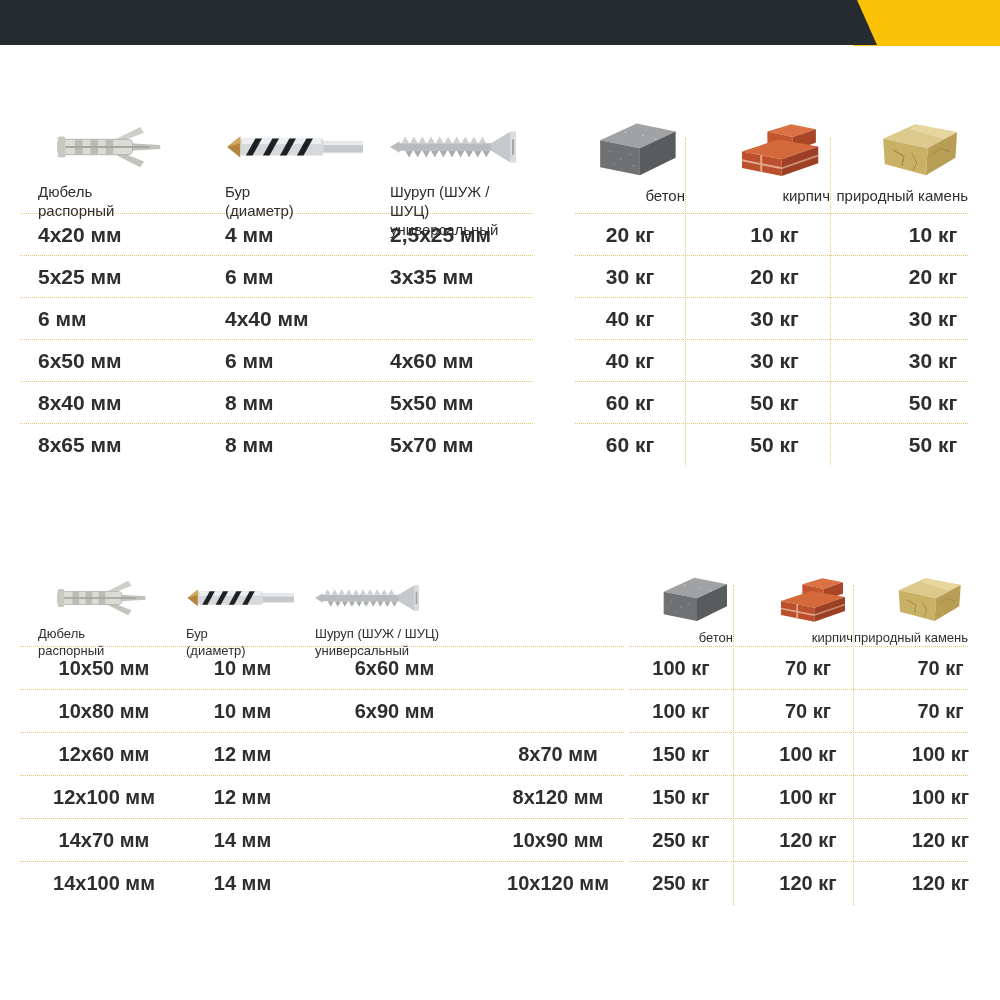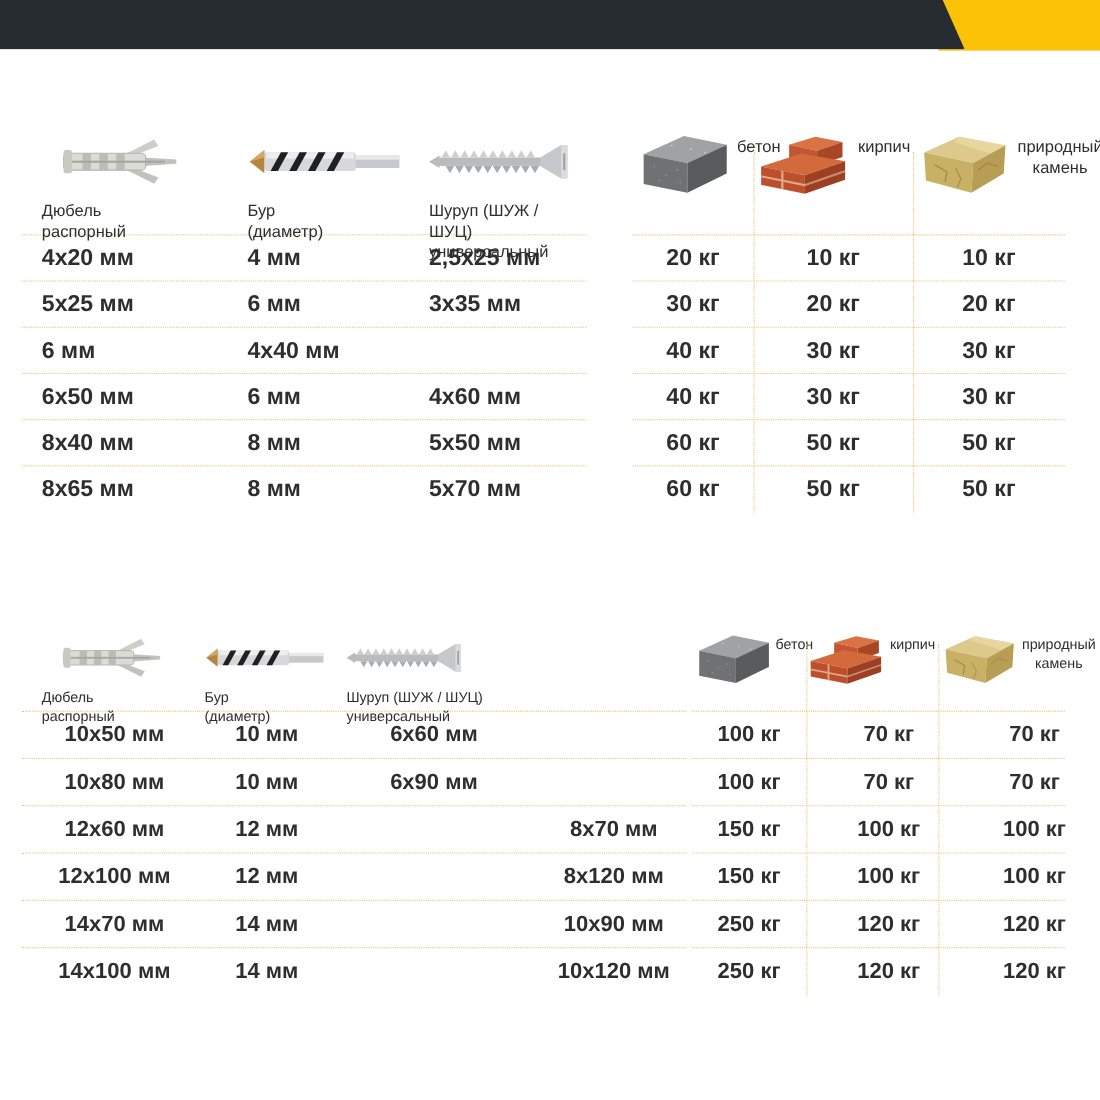--- a/index.html
+++ b/index.html
@@ -21,37 +21,37 @@
 
   .hdr { display:grid; border-bottom:1px dotted #eac573; }
   .t1l .hdr { grid-template-columns:187px 165px 161px; height:104px; }
   .t1r .hdr { grid-template-columns:110px 145px 138px; height:104px; }
   .t2l .hdr { grid-template-columns:148px 129px 175px 152px; height:82px; }
   .t2r .hdr { grid-template-columns:104px 120px 115px; height:82px; }
 
   .hcell { padding-top:8px; }
   .t1l .hcell, .t2l .hcell { padding-left:18px; }
   .t2l .hcell { padding-top:10px; }
-  .hcell.center { display:flex; flex-direction:row; align-items:flex-start; text-align:center; }
+  .hcell.center { display:flex; flex-direction:column; align-items:flex-end; text-align:center; }
 
   .picbox { display:flex; align-items:center; }
   .t1l .picbox { height:58px; }
   .t1r .picbox { height:62px; justify-content:center; }
   .t2l .picbox { height:46px; }
   .t2r .picbox { height:52px; justify-content:center; }
   .indent1 { margin-left:14px; }
 
   .hlabel { font-size:15px; line-height:19px; margin-top:6px; }
   .t2l .hlabel, .t2r .hlabel { font-size:13px; line-height:17px; margin-top:4px; }
   .t1r .hlabel, .t2r .hlabel { text-align:center; }
 
   .row { display:grid; align-items:center; border-bottom:1px dotted #eac573;font-weight:bold; }
   .row:last-child { border-bottom:none; }
   .t1l .row { grid-template-columns:187px 165px 161px; height:42px; font-size:21px; }
-  .t1r .row { grid-template-columns:110px 145px 138px; height:42px; font-size:21px; }
+  .t1r .row { grid-template-columns:110px 145px 138px; height:42px; font-size:21px;gap:17px; }
   .t2l .row { grid-template-columns:148px 129px 175px 152px; height:43px; font-size:20px; }
   .t2r .row { grid-template-columns:104px 120px 115px; height:43px; font-size:20px;gap:15px; }
   .t1l .c { padding-left:18px; }
   .t2l .c { padding-left:20px;text-align:center; }
   .t1r .c, .t2r .c { text-align:center; }
 
   .vline { position:absolute; width:0; border-left:1px dotted #eac573; bottom:0; }
   .t1r .vl1 { left:110px; top:28px; }
   .t1r .vl2 { left:255px; top:28px; }
   .t2r .vl1 { left:104px; top:20px; }

